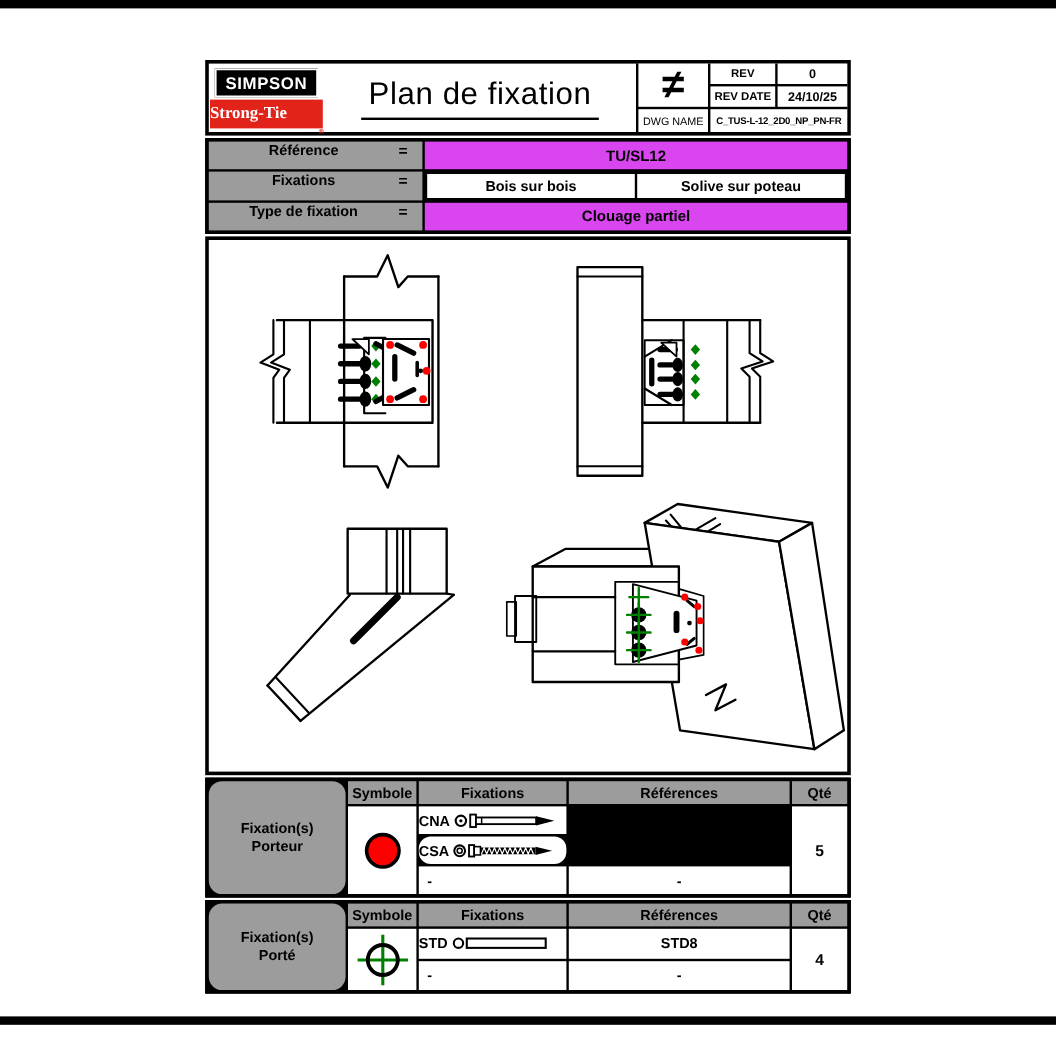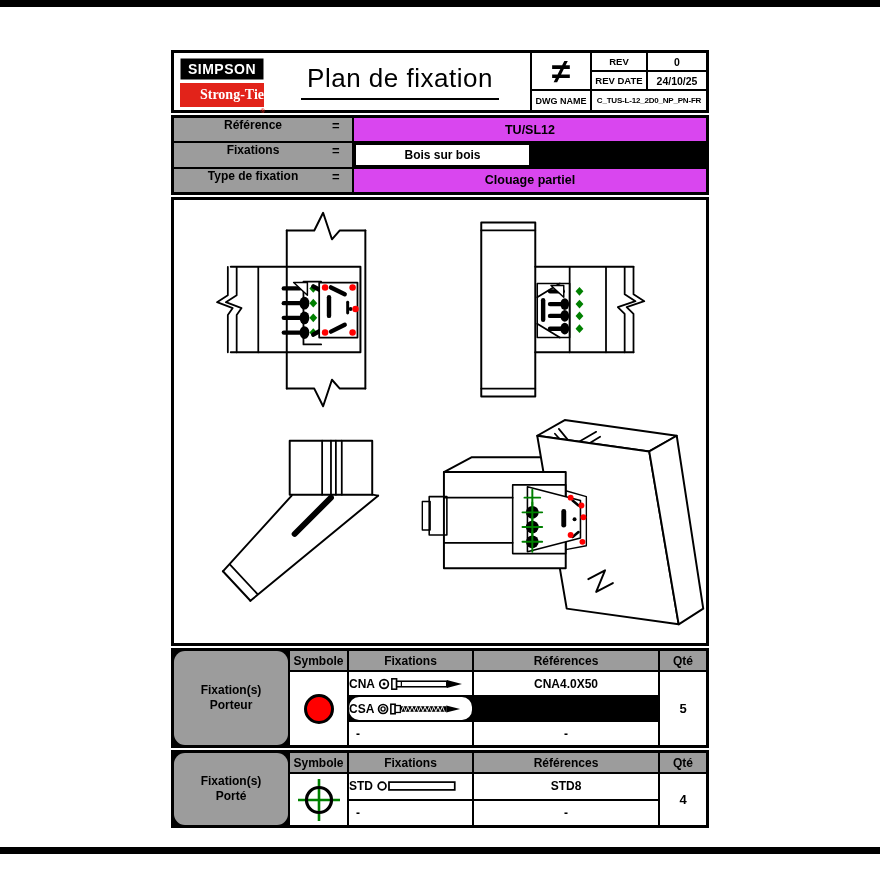--- a/index.html
+++ b/index.html
@@ -14,32 +14,32 @@
 
   .sheet{position:absolute;left:171px;top:50px;width:538px;display:flex;flex-direction:column;gap:2px;}
   .block{box-sizing:border-box;border:3px solid #000;background:#fff;}
 
   
   .titleblock{height:63px;display:grid;grid-template-columns:96px 1fr 176px;}
   .logo-cell{display:flex;flex-direction:column;justify-content:center;align-items:center;gap:2px;padding:2px 0;}
   .logo-black{width:86px;height:24px;background:#000;box-shadow:inset 0 0 0 1.5px #fff;
     display:flex;align-items:center;justify-content:center;color:#fff;font-weight:bold;
     font-size:14px;letter-spacing:.5px;}
-  .logo-red{width:84px;height:24px;background:#e2231a;display:flex;align-items:center;justify-content:flex-end;
+  .logo-red{width:94px;height:24px;background:#e2231a;display:flex;align-items:center;justify-content:flex-start;
     color:#fff;font-weight:bold;font-size:14px;font-family:"Liberation Serif", serif;position:relative;}
   .logo-reg{position:absolute;right:-1px;bottom:-7px;font-size:6px;color:#e2231a;font-family:"Liberation Sans",sans-serif;}
   .title-cell{display:flex;align-items:center;justify-content:center;}
   .sheet-title{font-size:26px;font-weight:500;letter-spacing:.5px;border-bottom:2.5px solid #000;padding:0 6px 4px 6px;}
   .rev-block{background:#000;display:grid;grid-template-columns:58px 54px 1fr;grid-template-rows:17px 17px 1fr;gap:2px;
     border-left:2px solid #000;}
   .rev-block > div{background:#fff;display:flex;align-items:center;justify-content:center;overflow:hidden;}
   .neq-cell{grid-row:1/3;grid-column:1;font-size:34px;font-weight:bold;line-height:1;}
   .rev-lbl{font-size:9.5px;font-weight:bold;}
   .rev-val{font-size:10.5px;font-weight:bold;}
-  .dwg-lbl{grid-row:3;grid-column:1;font-size:9px;font-weight:bold;}
+  .dwg-lbl{grid-row:3;grid-column:1;font-size:9px;font-weight:normal;}
   .dwg-val{grid-row:3;grid-column:2/4;font-size:8px;font-weight:bold;letter-spacing:-0.2px;}
 
   
   .ref-table{height:80px;background:#000;display:grid;grid-template-columns:178px 1fr;
     grid-template-rows:1fr 1fr 1fr;gap:2px;}
   .ref-label{background:#9c9c9c;display:flex;font-size:12px;font-weight:bold;}
   .ref-label .lbl{flex:1;text-align:center;}
   .ref-label .eq{width:20px;text-align:left;font-size:13px;}
   .ref-value{background:#d946ef;display:flex;align-items:center;justify-content:center;
     font-size:12.5px;font-weight:bold;}
@@ -109,20 +109,21 @@
       <span class="eq">=</span>
     </div>
     <div class="ref-value">TU/SL12</div>
 
     <div class="ref-label">
       <span class="lbl">Fixations</span>
       <span class="eq">=</span>
     </div>
     <div class="ref-split">
       <div>Bois sur bois</div>
+      <div>Solive sur poteau</div>
     </div>
 
     <div class="ref-label">
       <span class="lbl">Type de fixation</span>
       <span class="eq">=</span>
     </div>
     <div class="ref-value">Clouage partiel</div>
   </div>
 
   <div class="block drawing-area">
@@ -272,21 +273,20 @@
       <span class="fixcode">CNA</span>
       <svg width="90" height="16" viewBox="0 0 104 16">
         <circle cx="7" cy="8" r="5" fill="none" stroke="#000" stroke-width="2"></circle>
         <circle cx="7" cy="8" r="1.6" fill="#000"></circle>
         <rect x="16" y="2" width="5.5" height="12" fill="#fff" stroke="#000" stroke-width="1.8"></rect>
         <rect x="21.5" y="4.8" width="58" height="6.4" fill="#fff" stroke="#000" stroke-width="1.8"></rect>
         <path d="M27,4.8 V11.2" stroke="#000" stroke-width="1.4" fill="none"></path>
         <polygon points="79.5,3.5 97,8 79.5,12.5" fill="#000"></polygon>
       </svg>
     </div>
-    <div class="cell refcell" style="grid-row:2;grid-column:4;">CNA4.0X50</div>
 
     <div class="cell qtycell" style="grid-row:2/5;grid-column:5;">5</div>
 
     <div class="cell fixcell" style="grid-row:3;grid-column:3;border-radius:10px;">
       <span class="fixcode">CSA</span>
       <svg width="90" height="16" viewBox="0 0 104 16">
         <circle cx="7" cy="8" r="5.2" fill="none" stroke="#000" stroke-width="2"></circle>
         <circle cx="7" cy="8" r="2.4" fill="none" stroke="#000" stroke-width="1.5"></circle>
         <rect x="16" y="2.5" width="5" height="11" fill="#fff" stroke="#000" stroke-width="1.8"></rect>
         <rect x="21" y="4" width="6" height="8" fill="#fff" stroke="#000" stroke-width="1.5"></rect>

